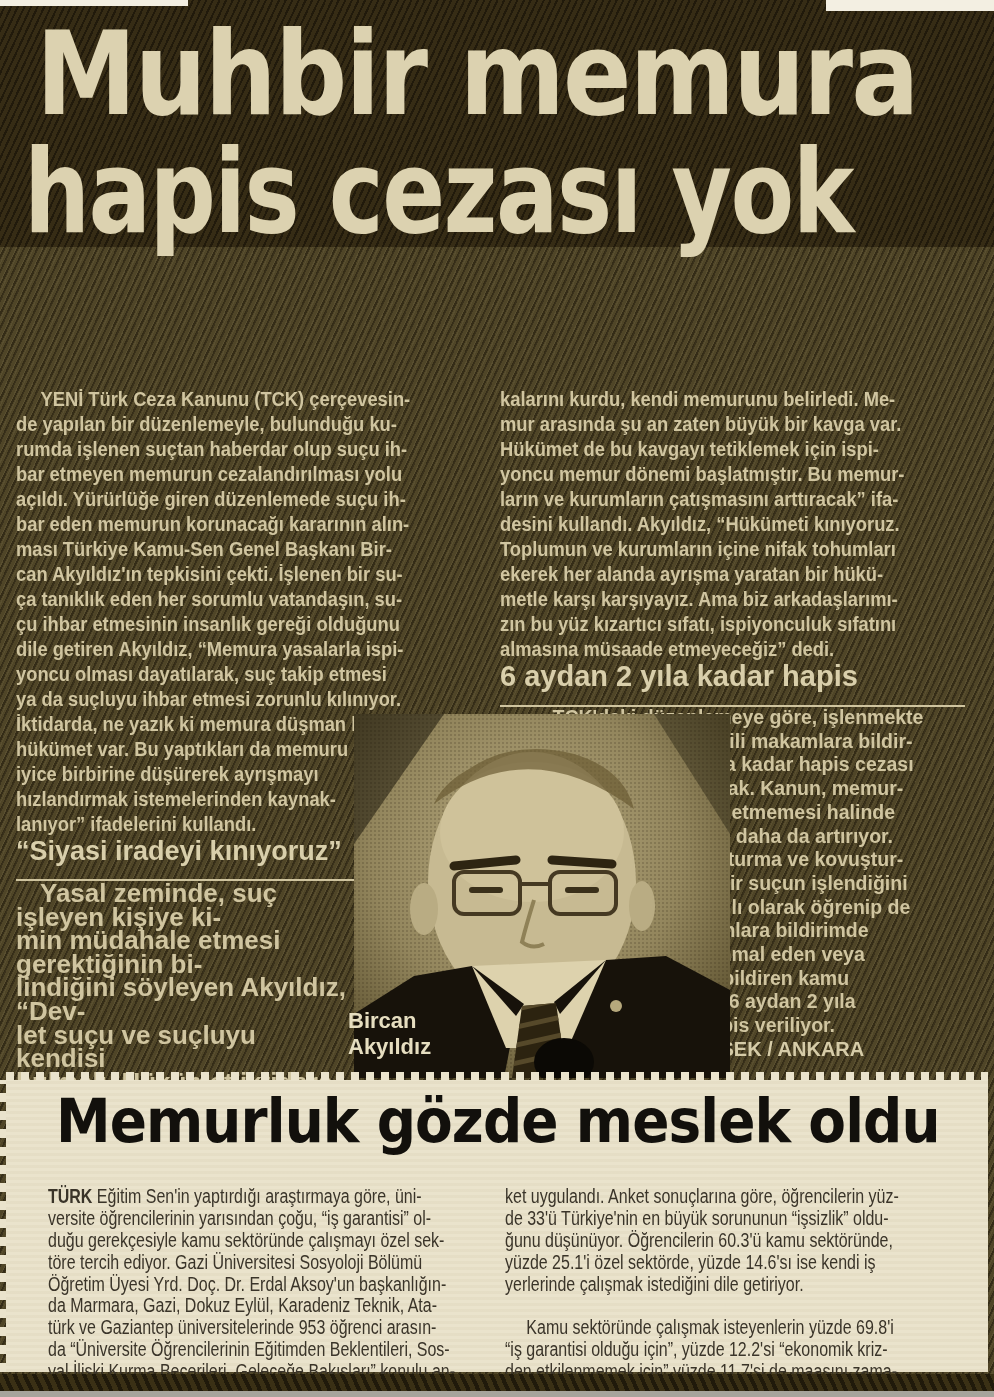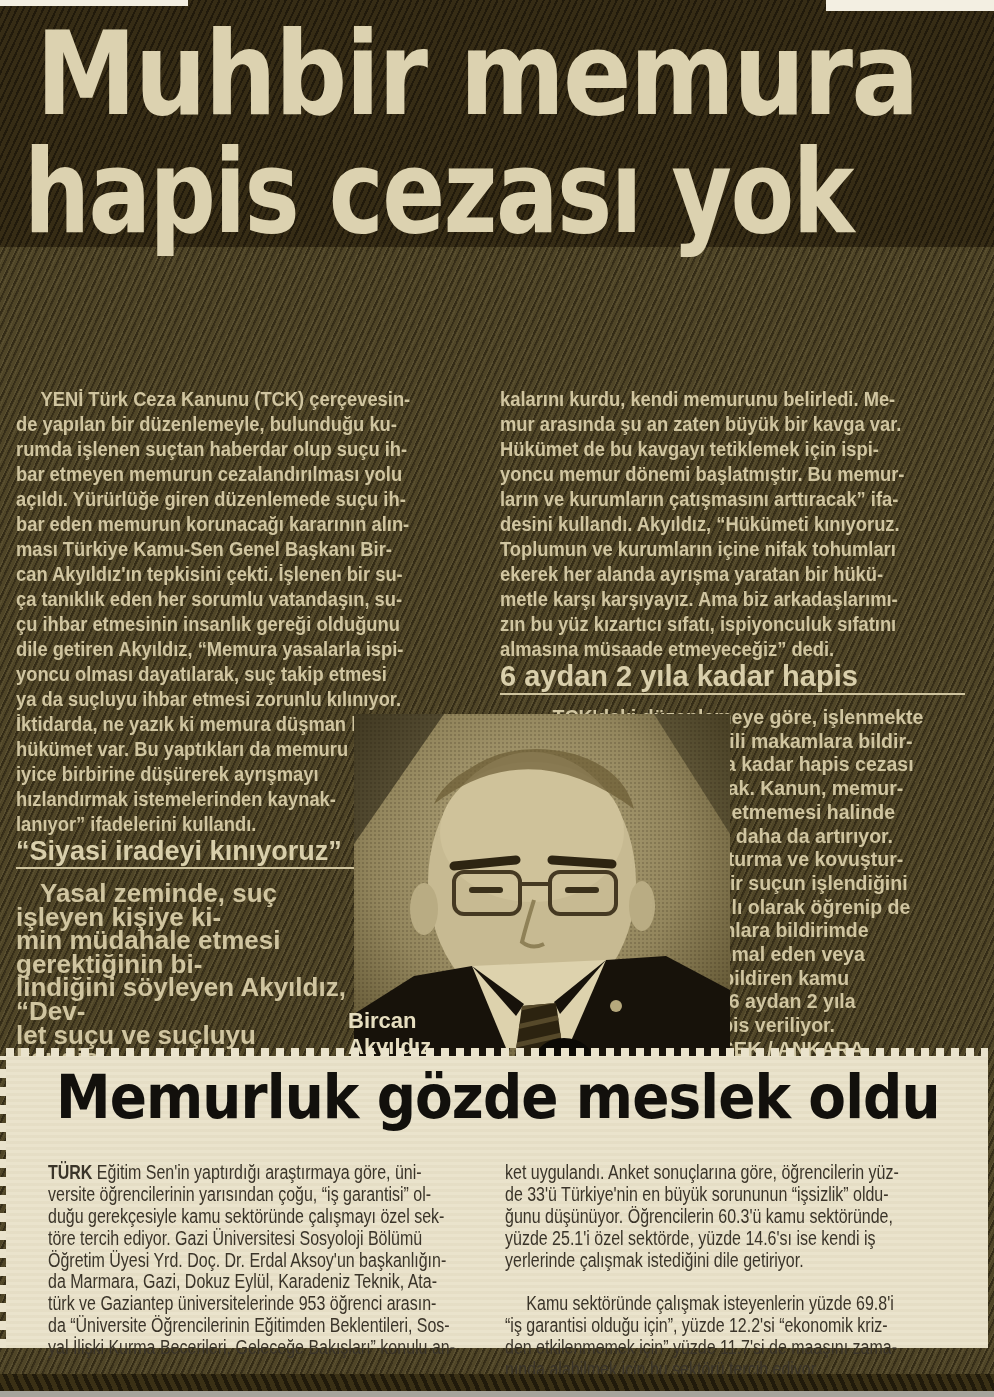--- a/index.html
+++ b/index.html
@@ -34,35 +34,35 @@
   .lead-text{
     position:absolute;left:10px;top:9px;width:1090px;
     transform:scaleX(0.85);transform-origin:left top;
     font-size:29px;line-height:35px;color:#262218;text-align:center;white-space:pre-line;
   }
   .dk{
     position:absolute;font-weight:bold;color:#d0c5a0;white-space:pre-line;
     transform-origin:left top;
   }
   .col-left-p1{left:16px;top:387px;width:508px;font-size:19.5px;line-height:25px;transform:scaleX(0.94);text-indent:26px;}
-  .subhead{position:absolute;font-weight:bold;color:#d9cfab;line-height:1;border-bottom:2px solid #cfc49f;padding-bottom:2px;}
+  .subhead{position:absolute;font-weight:bold;color:#d9cfab;line-height:1;border-bottom:2px solid #cfc49f;padding-bottom:14px;}
   .subhead-left{left:16px;top:838px;width:386px;font-size:27px;}
   .subhead-right{left:500px;top:662px;width:465px;font-size:29px;}
   .col-left-p2{left:16px;top:882px;width:330px;font-size:26px;line-height:23.6px;text-indent:24px;}
   .col-right-p1{left:500px;top:387px;width:508px;font-size:19.5px;line-height:25px;transform:scaleX(0.94);}
   .col-right-p2{left:500px;top:706px;width:476px;font-size:19.5px;line-height:23.7px;text-align:center;text-indent:0;}
   .byline{left:500px;top:1038px;width:476px;font-size:20px;text-align:center;color:#d6cca8;}
   .photo{position:absolute;left:330px;top:714px;width:376px;height:364px;padding-left:24px;}
   .photo svg{display:block;}
   .photo-caption{
     position:absolute;left:18px;top:294px;font-weight:bold;font-size:22px;line-height:26px;
     color:#e6dec0;white-space:pre-line;
   }
   .bottom{
-    position:absolute;left:6px;top:1056px;width:982px;height:292px;
+    position:absolute;left:6px;top:1080px;width:982px;height:292px;
     background:
       repeating-linear-gradient(0deg, rgba(140,120,70,.05) 0 3px, rgba(0,0,0,0) 3px 6px),
       #eae3cc;
   }
   .bottom::before{
     content:"";position:absolute;left:0;top:-8px;width:100%;height:8px;
     background:repeating-linear-gradient(90deg,#eae3cc 0 8px,rgba(0,0,0,0) 8px 15px);
   }
   .bottom::after{
     content:"";position:absolute;left:-6px;top:0;width:6px;height:100%;

